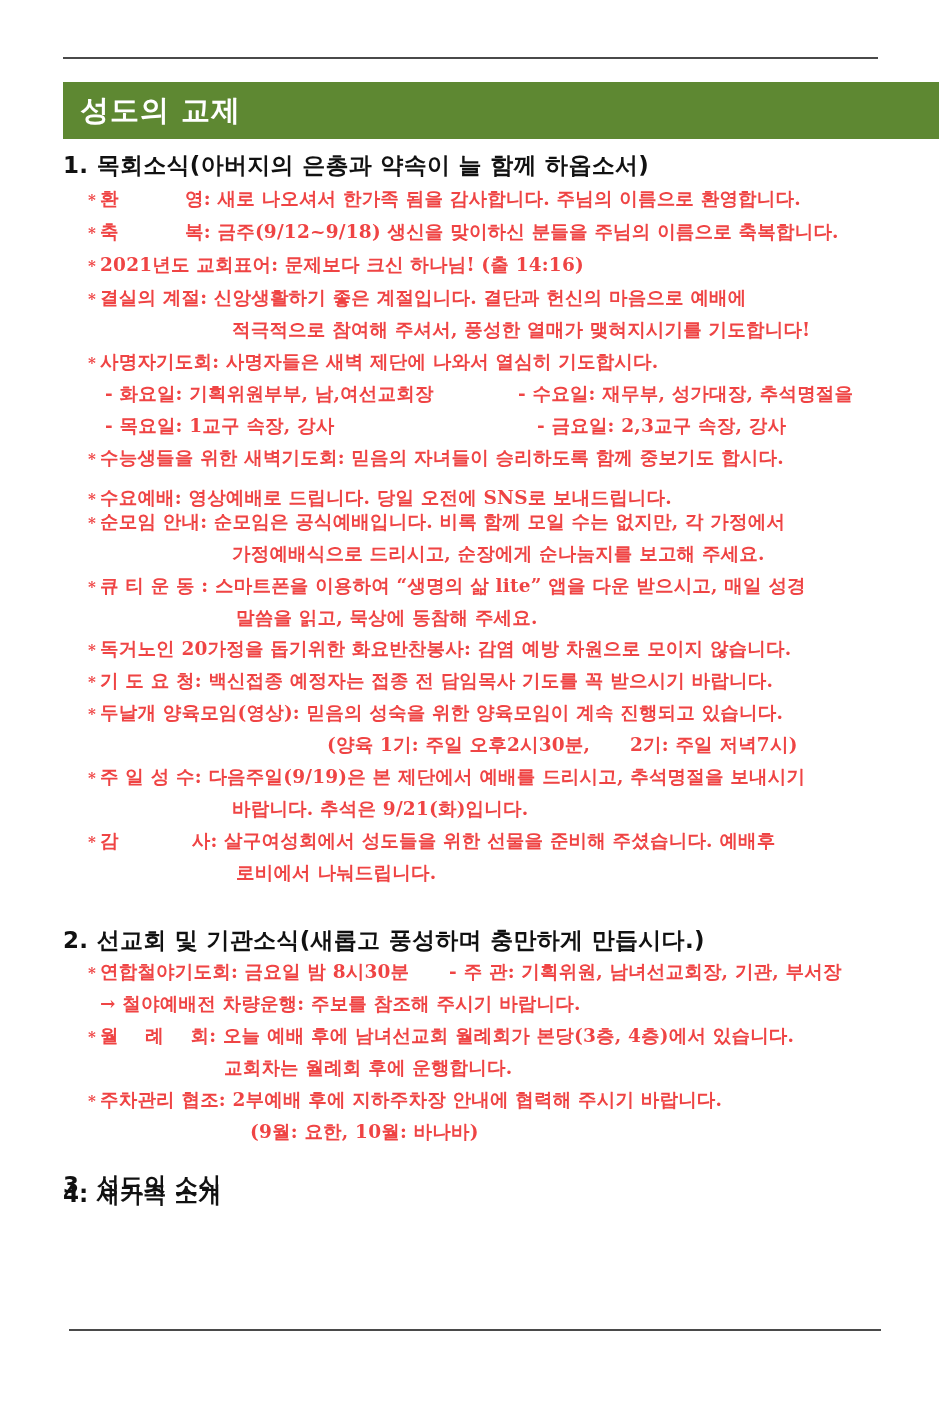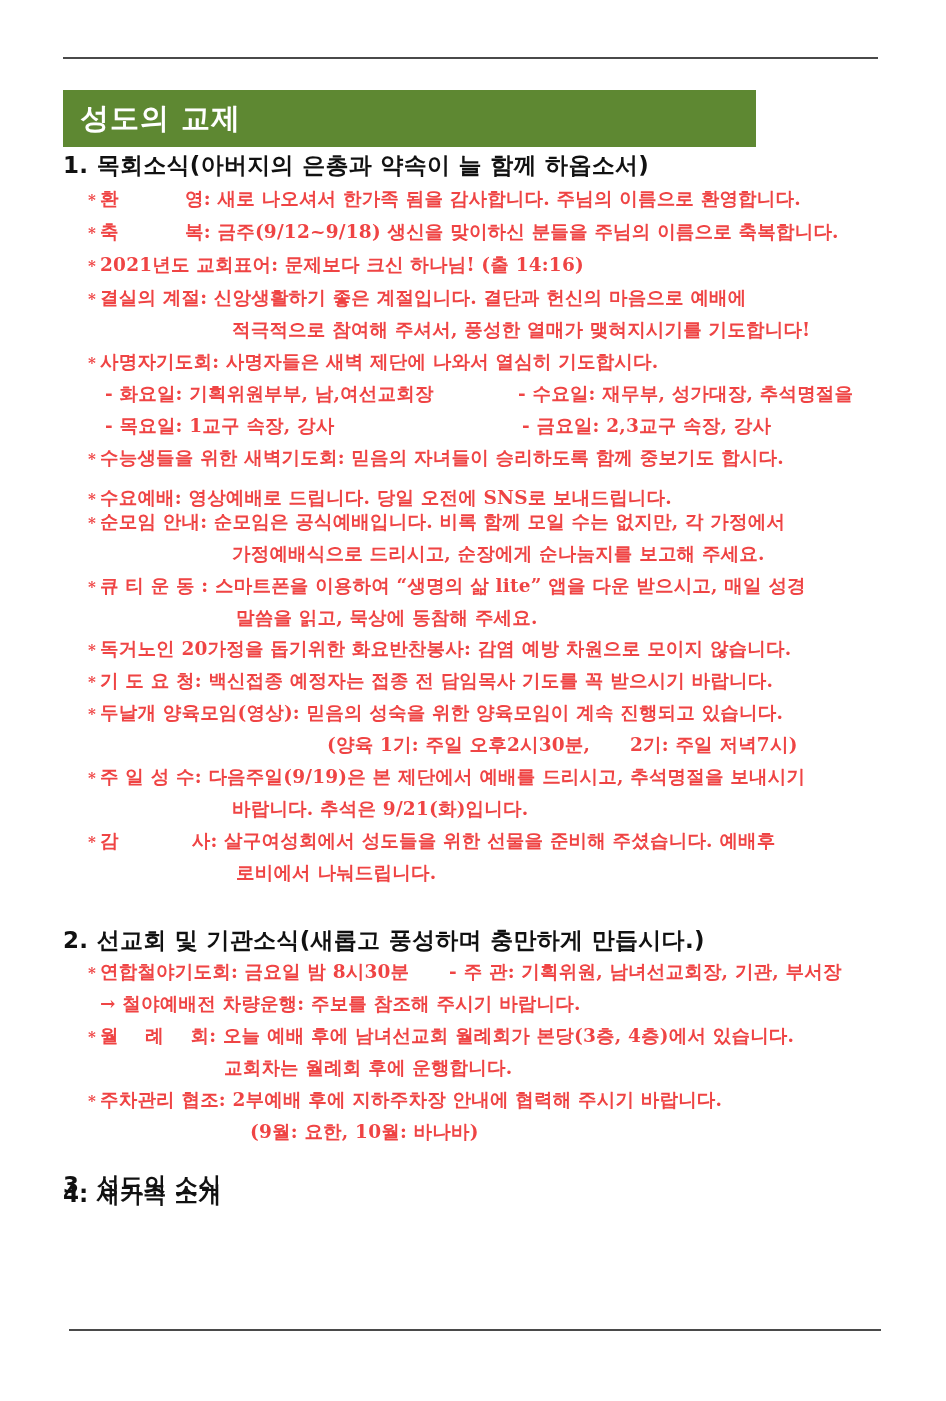--- a/index.html
+++ b/index.html
@@ -1,22 +1,22 @@
 <!DOCTYPE html>
 <html><head>
 <meta charset="utf-8">
 <style>
   html, body { margin:0; padding:0; background:#ffffff; }
   body { width:946px; height:1401px; position:relative; overflow:hidden;
          font-family:"DejaVu Serif", "Liberation Serif", serif; color:#111; }
   .rule { position:absolute; height:2px; background:#4a4a4a; }
   .rule.top { left:63px; top:57px; width:815px; }
   .rule.bottom { left:69px; top:1329px; width:812px; }
-  .banner { position:absolute; left:63px; top:82px; width:693px; height:57px;
-            background:#5e8832;margin-top:8px; }
+  .banner { position:absolute; left:63px; top:82px; width:876px; height:57px;
+            background:#5e8832; }
   .banner .title { position:absolute; left:17px; top:9px; font-family:"DejaVu Sans", "Liberation Sans", sans-serif;
                    font-weight:bold; font-size:29px; color:#ffffff; letter-spacing:1px; }
   .banner .sub { position:absolute; right:9px; bottom:5px; font-family:"Liberation Sans", "DejaVu Sans", sans-serif;
                  font-size:19px; color:#f3ecd6; }
   .banner .sub b { font-weight:normal; letter-spacing:0.5px; }
   .h { position:absolute; left:63px; font-family:"DejaVu Sans", "Liberation Sans", sans-serif;
        font-weight:bold; font-size:23px; color:#111; white-space:nowrap; letter-spacing:0.3px; }
   .line { position:absolute; font-size:18.5px; white-space:nowrap; color:#ef4444; letter-spacing:0.2px;font-weight:bold; }
   .star { display:inline-block; width:12px; font-size:15px; }
 </style>
@@ -33,21 +33,21 @@
 
 <div class="line" style="left:88px; top:186px;"><span class="star">*</span><span style="white-space:pre;">환          영: 새로 나오셔서 한가족 됨을 감사합니다. 주님의 이름으로 환영합니다.</span></div>
 <div class="line" style="left:88px; top:219px;"><span class="star">*</span><span style="white-space:pre;">축          복: 금주(9/12~9/18) 생신을 맞이하신 분들을 주님의 이름으로 축복합니다.</span></div>
 <div class="line" style="left:88px; top:252px;"><span class="star">*</span><span>2021년도 교회표어: 문제보다 크신 하나님! (출 14:16)</span></div>
 <div class="line" style="left:88px; top:285px;"><span class="star">*</span><span>결실의 계절: 신앙생활하기 좋은 계절입니다. 결단과 헌신의 마음으로 예배에</span></div>
 <div class="line" style="left:232px; top:317px;">적극적으로 참여해 주셔서, 풍성한 열매가 맺혀지시기를 기도합니다!</div>
 <div class="line" style="left:88px; top:349px;"><span class="star">*</span><span>사명자기도회: 사명자들은 새벽 제단에 나와서 열심히 기도합시다.</span></div>
 <div class="line" style="left:105px; top:381px;">- 화요일: 기획위원부부, 남,여선교회장</div>
 <div class="line" style="left:518px; top:381px;">- 수요일: 재무부, 성가대장, 추석명절을</div>
 <div class="line" style="left:105px; top:413px;">- 목요일: 1교구 속장, 강사</div>
-<div class="line" style="left:522px; top:413px;">- 금요일: 2,3교구 속장, 강사</div>
+<div class="line" style="left:537px; top:413px;">- 금요일: 2,3교구 속장, 강사</div>
 <div class="line" style="left:88px; top:445px;"><span class="star">*</span><span>수능생들을 위한 새벽기도회: 믿음의 자녀들이 승리하도록 함께 중보기도 합시다.</span></div>
 <div class="line" style="left:88px; top:477px;margin-top:8px;"><span class="star">*</span><span>수요예배: 영상예배로 드립니다. 당일 오전에 SNS로 보내드립니다.</span></div>
 <div class="line" style="left:88px; top:509px;"><span class="star">*</span><span>순모임 안내: 순모임은 공식예배입니다. 비록 함께 모일 수는 없지만, 각 가정에서</span></div>
 <div class="line" style="left:232px; top:541px;">가정예배식으로 드리시고, 순장에게 순나눔지를 보고해 주세요.</div>
 <div class="line" style="left:88px; top:573px;"><span class="star">*</span><span>큐 티 운 동 : 스마트폰을 이용하여 “생명의 삶 lite” 앱을 다운 받으시고, 매일 성경</span></div>
 <div class="line" style="left:236px; top:605px;">말씀을 읽고, 묵상에 동참해 주세요.</div>
 <div class="line" style="left:88px; top:636px;"><span class="star">*</span><span>독거노인 20가정을 돕기위한 화요반찬봉사: 감염 예방 차원으로 모이지 않습니다.</span></div>
 <div class="line" style="left:88px; top:668px;"><span class="star">*</span><span>기 도 요 청: 백신접종 예정자는 접종 전 담임목사 기도를 꼭 받으시기 바랍니다.</span></div>
 <div class="line" style="left:88px; top:700px;"><span class="star">*</span><span>두날개 양육모임(영상): 믿음의 성숙을 위한 양육모임이 계속 진행되고 있습니다.</span></div>
 <div class="line" style="left:327px; top:732px; white-space:pre;">(양육 1기: 주일 오후2시30분,      2기: 주일 저녁7시)</div>

